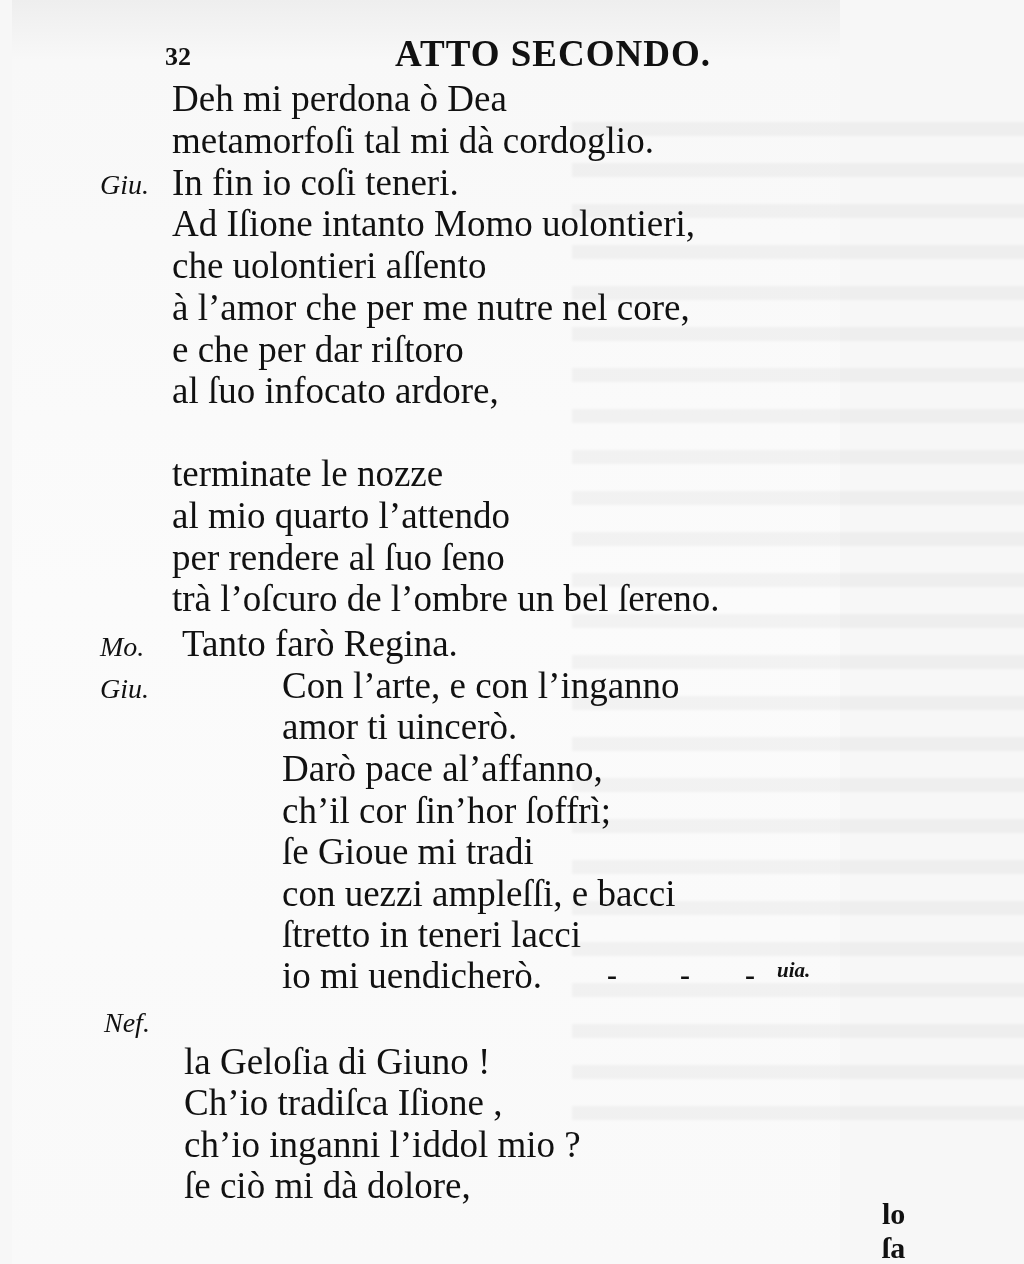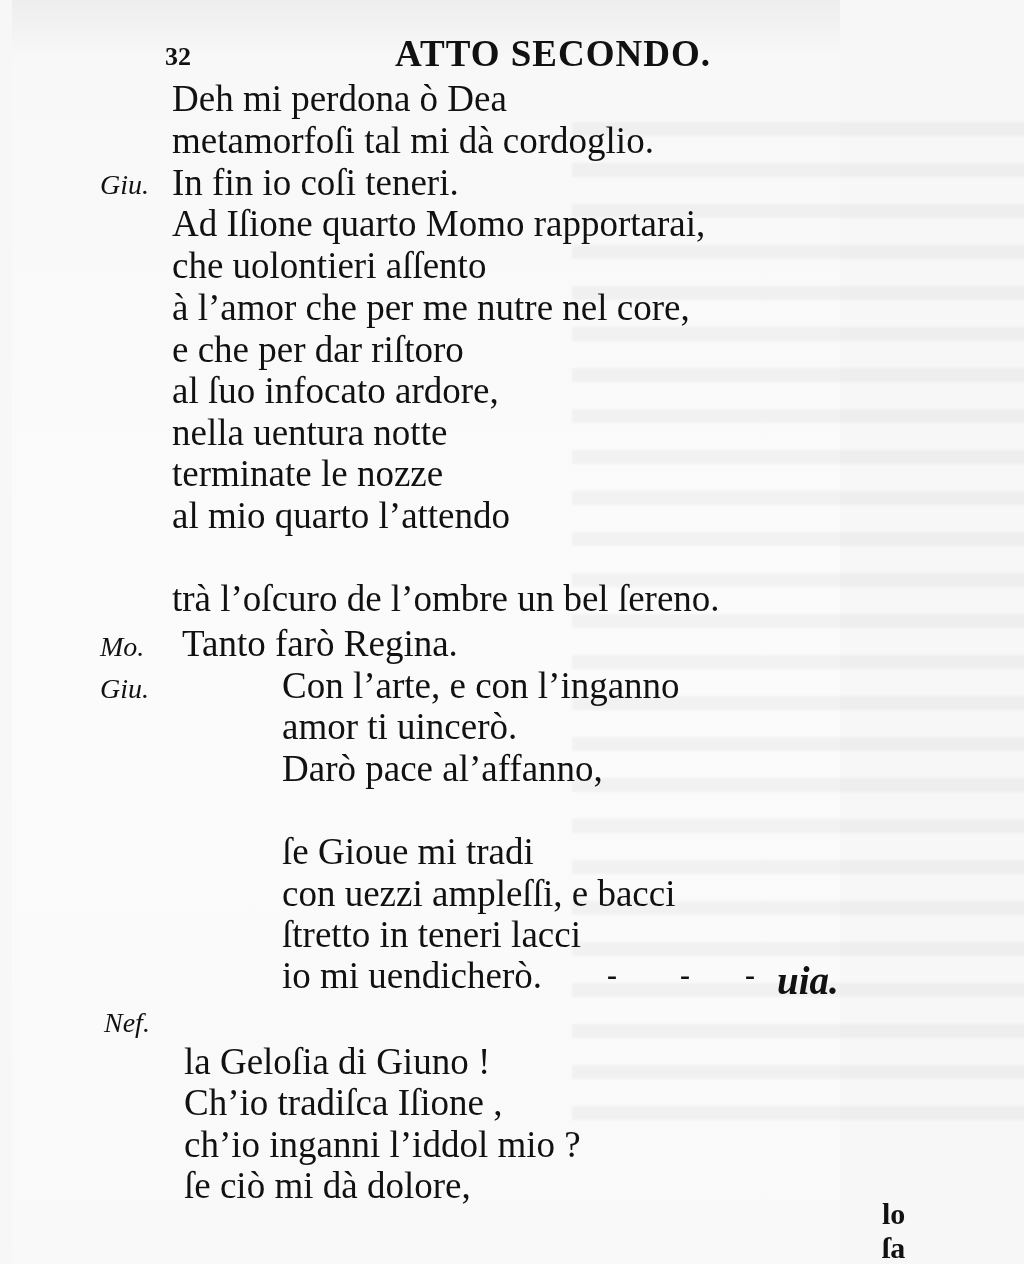--- a/index.html
+++ b/index.html
@@ -25,21 +25,21 @@
   .running-head {
     position: absolute; left: 383px; top: 32px; font-size: 37px; letter-spacing: 1px; font-weight: bold;
   }
   .line {
     position: absolute; font-size: 37px; white-space: pre; line-height: 41px;
   }
   .speaker {
     position: absolute; font-size: 28px; font-style: italic; white-space: pre; line-height: 41px;
   }
   .stage {
-    position: absolute; font-size: 39px; font-style: italic; font-weight: bold; white-space: pre;
+    position: absolute; font-size: 21px; font-style: italic; font-weight: bold; white-space: pre;
   }
   .dash {
     position: absolute; font-size: 30px; font-weight: bold;
   }
   .catchword {
     position: absolute; left: 870px; top: 1197px; font-size: 30px; font-weight: bold;
   }
 </style>
 </head>
 <body>
@@ -49,38 +49,39 @@
 
   <div class="pagenum">32</div>
   <div class="running-head">ATTO SECONDO.</div>
 
   <div class="line" style="left:160px; top:78px;text-align:center;">Deh mi perdona ò Dea</div>
   <div class="line" style="left:160px; top:120px;">metamorfoſi tal mi dà cordoglio.</div>
 
   <div class="speaker" style="left:88px; top:164px;">Giu.</div>
   <div class="line" style="left:160px; top:162px;">In fin io coſi teneri.</div>
 
-  <div class="line" style="left:160px; top:203px;">Ad Iſione quarto Momo rapportarai,</div>
+  <div class="line" style="left:160px; top:203px;">Ad Iſione intanto Momo uolontieri,</div>
   <div class="line" style="left:160px; top:245px;">che uolontieri aſſento</div>
   <div class="line" style="left:160px; top:287px;">à l’amor che per me nutre nel core,</div>
   <div class="line" style="left:160px; top:329px;">e che per dar riſtoro</div>
   <div class="line" style="left:160px; top:370px;">al ſuo infocato ardore,</div>
-  <div class="line" style="left:160px; top:412px;">nella uentura notte</div>
   <div class="line" style="left:160px; top:453px;">terminate le nozze</div>
   <div class="line" style="left:160px; top:495px;">al mio quarto l’attendo</div>
+  <div class="line" style="left:160px; top:537px;">per rendere al ſuo ſeno</div>
   <div class="line" style="left:160px; top:578px;">trà l’oſcuro de l’ombre un bel ſereno.</div>
 
   <div class="speaker" style="left:88px; top:626px;">Mo.</div>
   <div class="line" style="left:170px; top:623px;">Tanto farò Regina.</div>
 
   <div class="speaker" style="left:88px; top:668px;">Giu.</div>
   <div class="line" style="left:270px; top:665px;">Con l’arte, e con l’inganno</div>
 
   <div class="line" style="left:270px; top:748px;">Darò pace al’affanno,</div>
   <div class="line" style="left:270px; top:706px;">amor ti uincerò.</div>
+  <div class="line" style="left:270px; top:790px;">ch’il cor ſin’hor ſoffrì;</div>
   <div class="line" style="left:270px; top:831px;">ſe Gioue mi tradi</div>
   <div class="line" style="left:270px; top:873px;">con uezzi ampleſſi, e bacci</div>
   <div class="line" style="left:270px; top:914px;">ſtretto in teneri lacci</div>
   <div class="line" style="left:270px; top:955px;">io mi uendicherò.</div>
 
   <div class="dash" style="left:595px; top:958px;">-</div>
   <div class="dash" style="left:668px; top:958px;">-</div>
   <div class="dash" style="left:733px; top:958px;">-</div>
   <div class="stage" style="left:765px; top:958px;">uia.</div>
 

